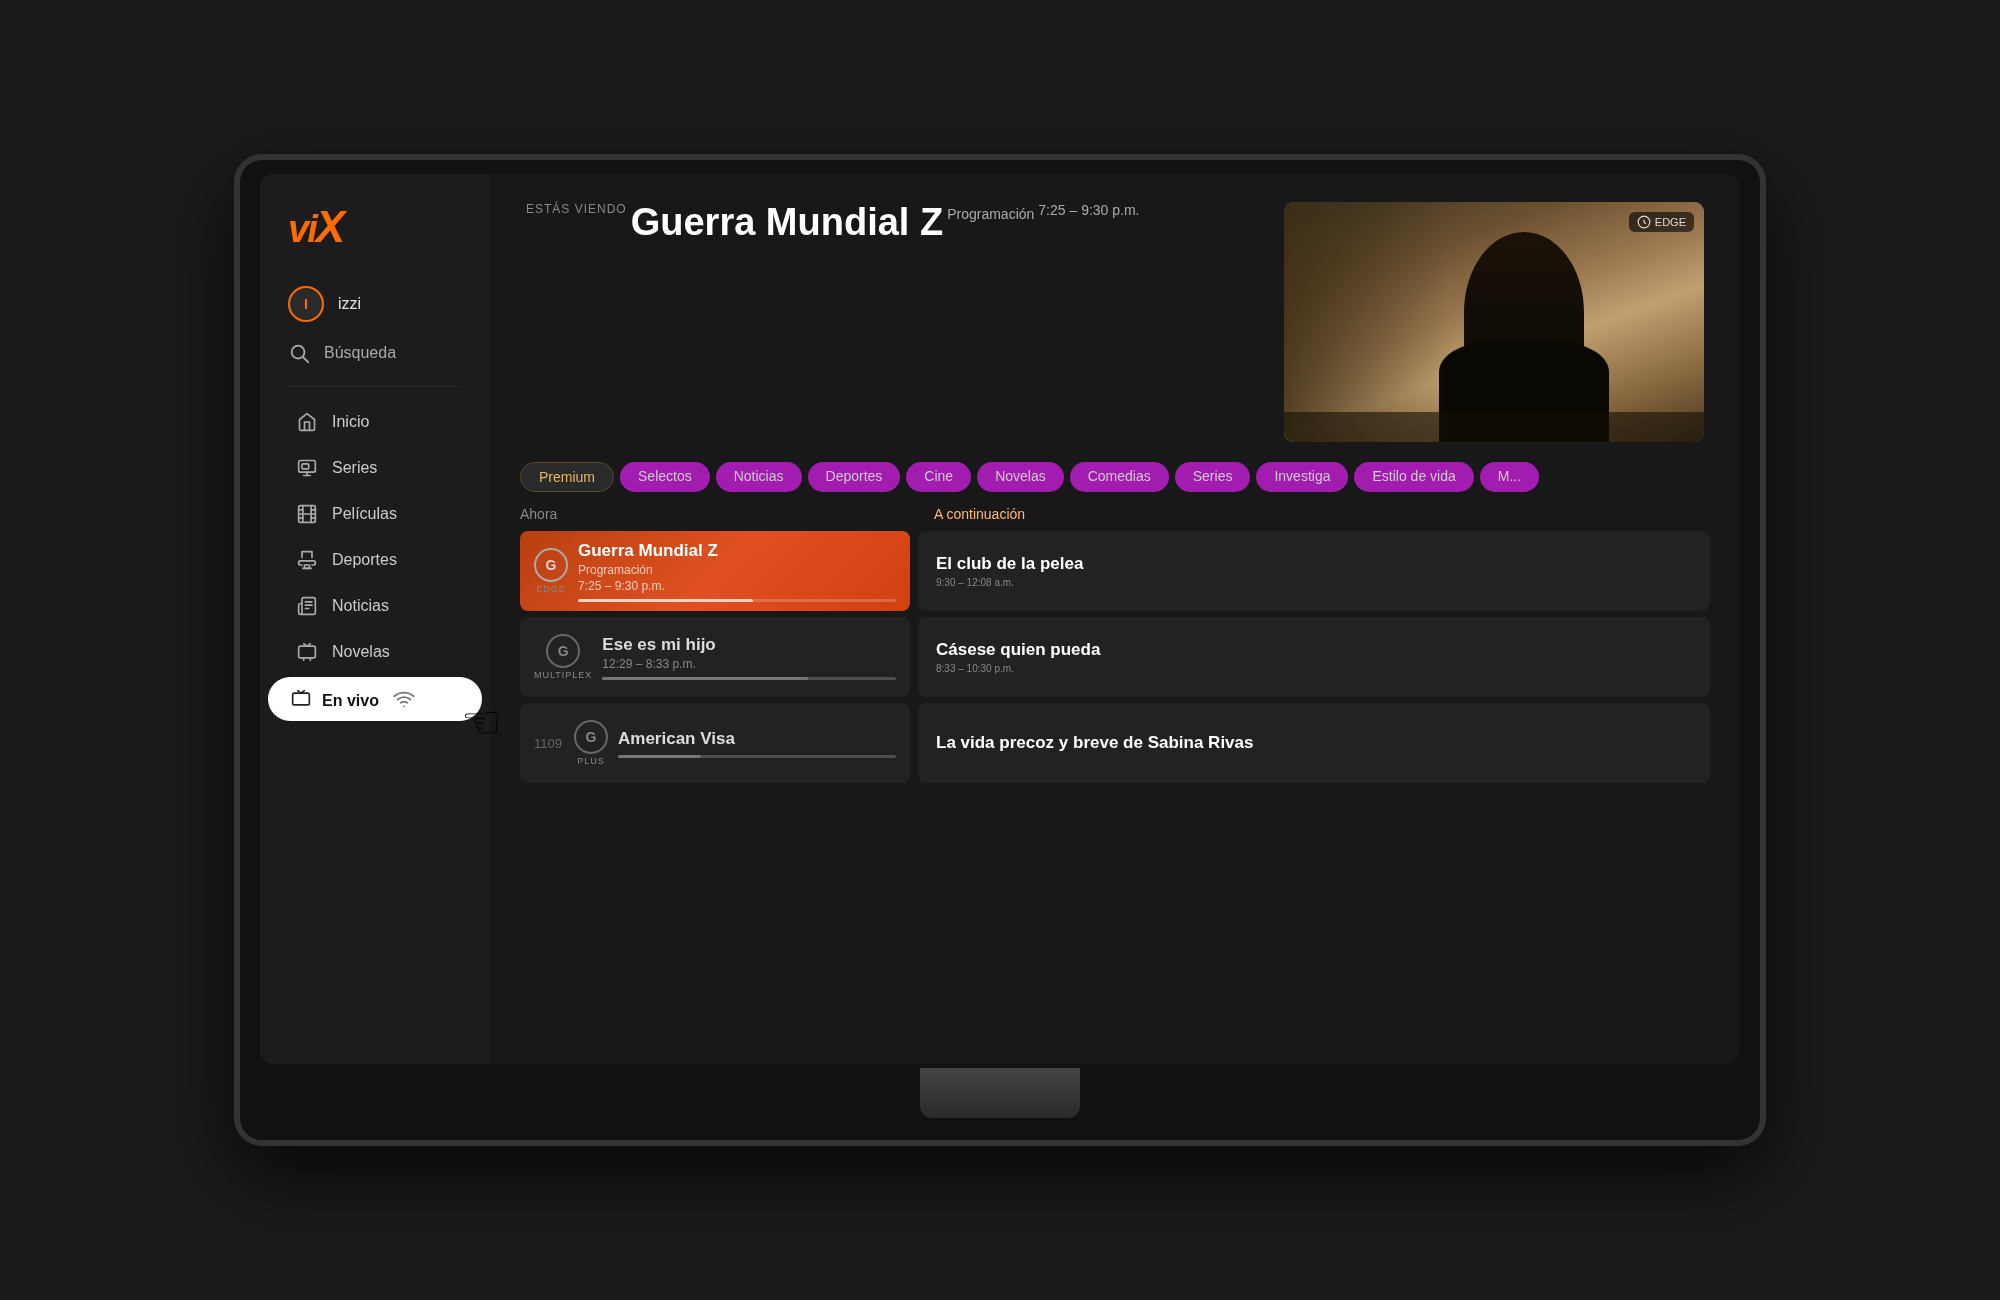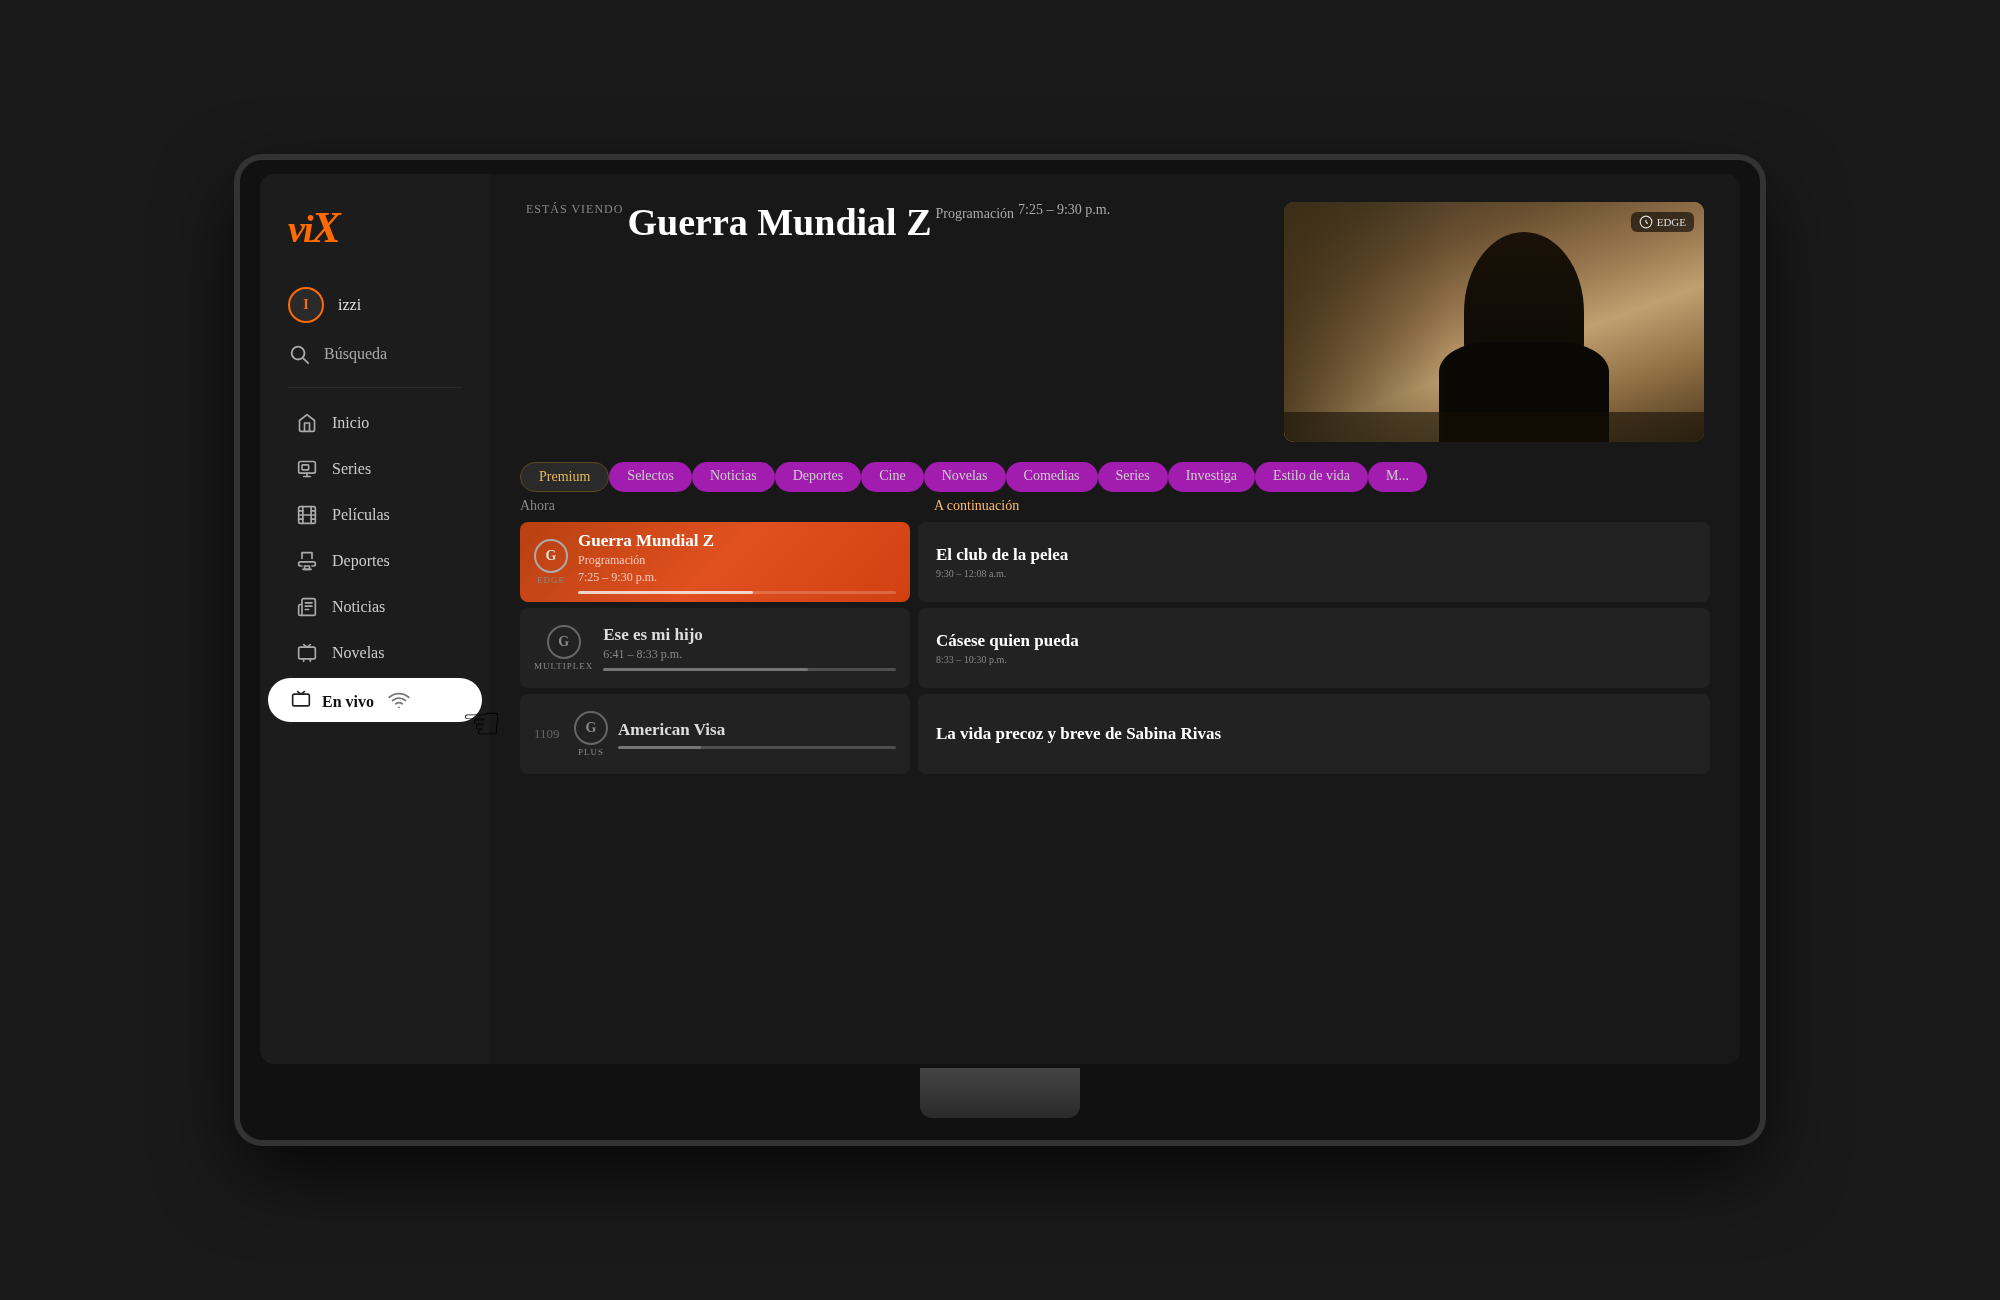--- a/index.html
+++ b/index.html
@@ -40,21 +40,20 @@
       margin-top: 4px;
     }
 
     
     .screen-content {
       width: 100%;
       height: 100%;
       background: #181818;
       display: flex;
       position: relative;
-      font-family: Liberation Serif, serif;
     }
 
     
     .sidebar {
       width: 230px;
       height: 100%;
       background: #1c1c1c;
       display: flex;
       flex-direction: column;
       padding: 28px 0 20px 0;
@@ -232,23 +231,23 @@
       display: flex;
       align-items: center;
       gap: 4px;
       font-size: 11px;
       color: #ddd;
     }
 
     
     .category-tabs {
       display: flex;
-      gap: 0;
+      gap: 6px;
       padding: 0 30px;
-      margin-bottom: 4px;
+      margin-bottom: 13px;
       overflow: hidden;
     }
     .tab-item {
       padding: 6px 18px;
       border-radius: 20px;
       font-size: 14px;
       color: #ccc;
       background: #a21caf;
       cursor: pointer;
       white-space: nowrap;
@@ -600,21 +599,21 @@
           </div>
 
           <div class="guide-row">
             <div class="channel-cell">
               <div class="channel-logo">
                 <div class="channel-g-icon">G</div>
                 <span class="channel-tag">MULTIPLEX</span>
               </div>
               <div class="channel-program">
                 <div class="program-name" style="color:#ddd;">Ese es mi hijo</div>
-                <div class="program-time" style="color:#888;">6:41 – 8:33 p.m.</div>
+                <div class="program-time" style="color:#888;">12:29 – 8:33 p.m.</div>
                 <div class="progress-bar">
                   <div class="progress-fill" style="width:70%;background:rgba(180,180,180,0.4);"></div>
                 </div>
               </div>
             </div>
             <div class="next-cell">
               <div class="next-program">
                 <span class="next-program-name">Cásese quien pueda</span>
                 <span class="next-program-time">8:33 – 10:30 p.m.</span>
               </div>

